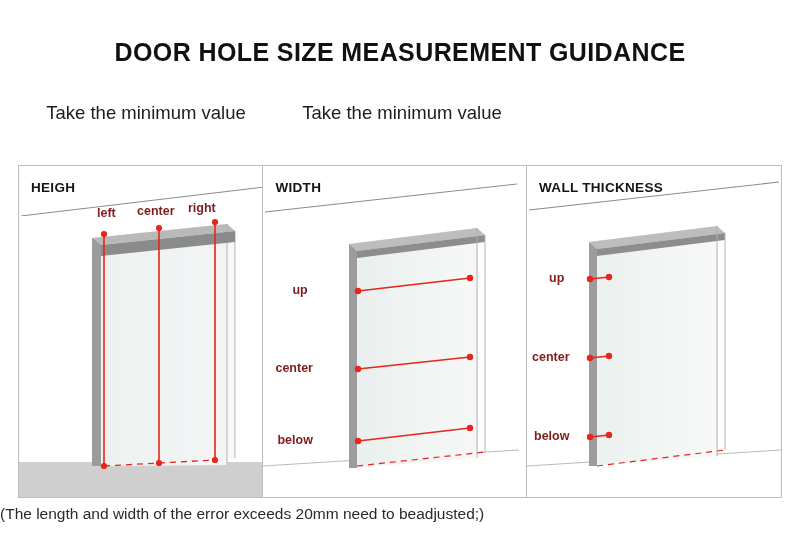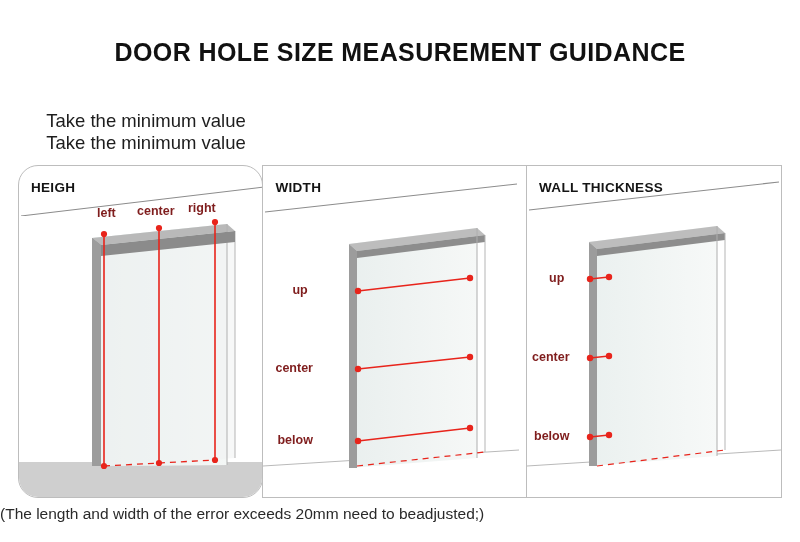--- a/index.html
+++ b/index.html
@@ -21,25 +21,24 @@
     left: 0;
     width: 800px;
     text-align: center;
     font-size: 25px;
     font-weight: 700;
     letter-spacing: 0.4px;
     color: #111;
   }
   .captions {
     position: absolute;
-    top: 110px;
+    top: 102px;
     left: 18px;
     width: 764px;
     display: flex;
-    flex-direction: column;
   }
   .caption {
     font-size: 18.5px;
     color: #1d1d1d;
     text-align: center;
   }
   .caption.c1 { width: 256px; }
   .caption.c2 { width: 256px; }
   .caption.c3 { width: 252px; }
 
@@ -52,21 +51,21 @@
     display: flex;
   }
   .panel {
     position: relative;
     height: 333px;
     border: 1px solid #bdbdbd;
     box-sizing: border-box;
     background: #ffffff;
     overflow: hidden;
   }
-  .panel.p1 { width: 256px; border-radius: 20px; }
+  .panel.p1 { width: 256px; }
   .panel.p2 { width: 276px; margin-left: -1px; }
   .panel.p3 { width: 267px; margin-left: -1px; }
 
   .panel-label {
     position: absolute;
     top: 14px;
     left: 12px;
     font-size: 13.5px;
     font-weight: 700;
     letter-spacing: 0.3px;

